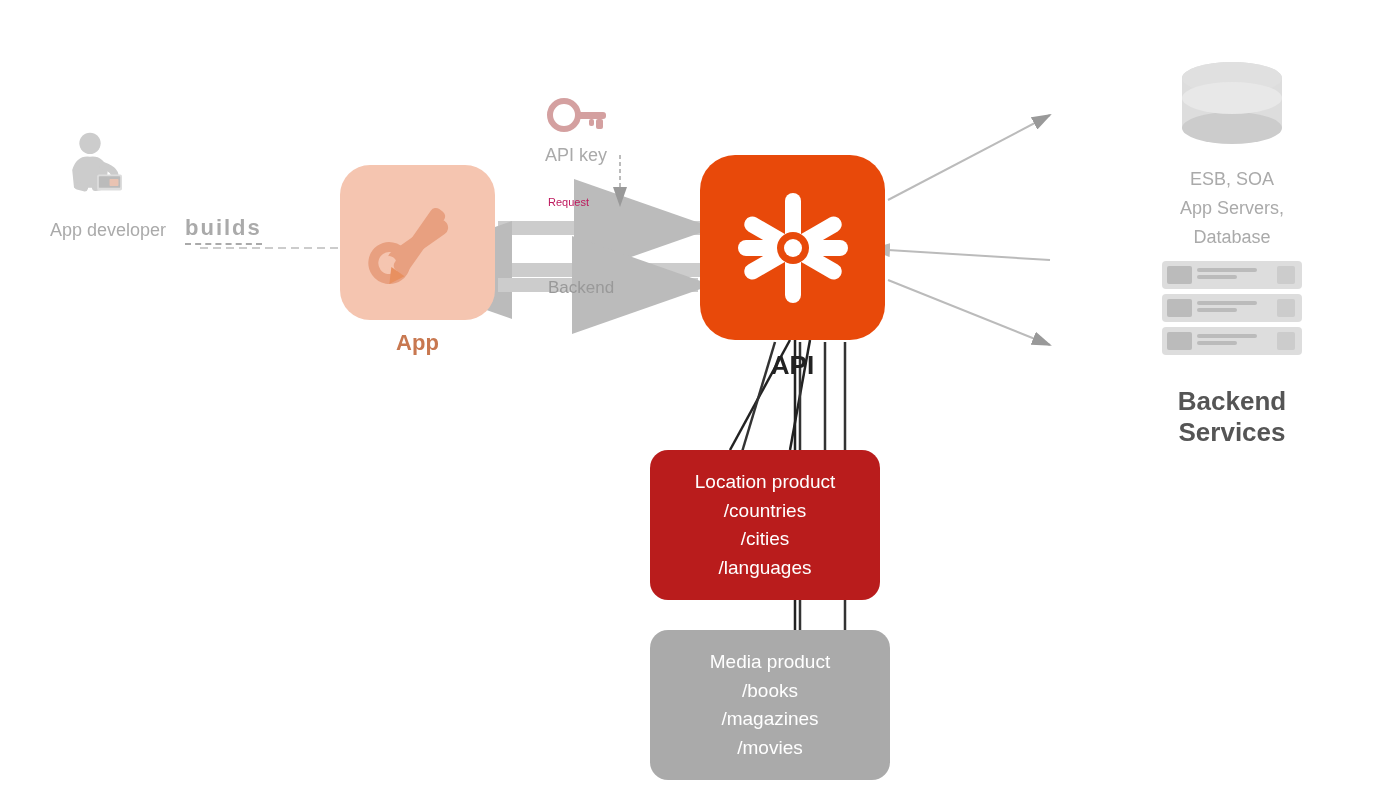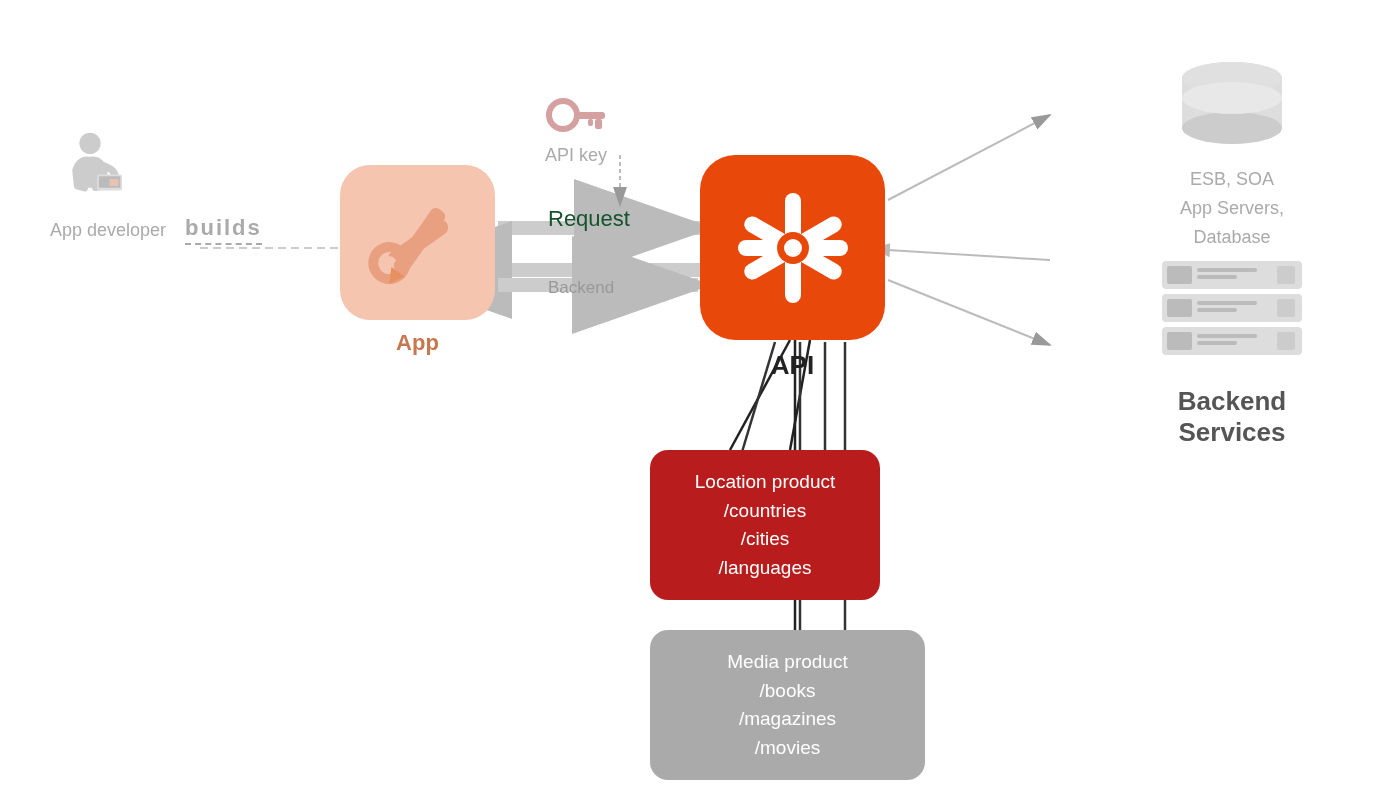--- a/index.html
+++ b/index.html
@@ -108,21 +108,21 @@
       margin-top: 10px;
     }
 
     
     .api-key-container {
       position: absolute;
       left: 545px;
       top: 95px;
       display: flex;
       flex-direction: column;
-      align-items: flex-start;
+      align-items: center;
     }
 
     .api-key-label {
       color: #aaa;
       font-size: 18px;
       margin-top: 5px;
     }
 
     
     .backend-services {
@@ -157,21 +157,21 @@
       font-size: 19px;
       text-align: center;
       line-height: 1.5;
     }
 
     
     .media-box {
       position: absolute;
       left: 650px;
       top: 630px;
-      width: 275px;
+      width: 240px;
       background: #aaa;
       border-radius: 18px;
       padding: 18px 20px;
       color: #fff;
       font-size: 19px;
       text-align: center;
       line-height: 1.5;
     }
 
     
@@ -285,21 +285,21 @@
   <div class="api-key-container">
     <svg width="60" height="45" viewBox="0 0 60 45">
       <circle cx="18" cy="20" r="14" fill="none" stroke="#d4a0a0" stroke-width="6"></circle>
       <rect x="30" y="17" width="30" height="7" rx="3" fill="#d4a0a0"></rect>
       <rect x="50" y="24" width="7" height="10" rx="2" fill="#d4a0a0"></rect>
       <rect x="43" y="24" width="5" height="7" rx="2" fill="#d4a0a0"></rect>
     </svg>
     <span class="api-key-label">API key</span>
   </div>
 
-  <div style="position:absolute; left:548px; top:206px; color:#14532d; font-size:22px;">Request</div>
+  <div style="position:absolute; left:548px; top:196px; color:#be185d; font-size:11px;">Request</div>
 
   <div style="position:absolute; left:548px; top:278px; color:#999; font-size:17px;">Backend</div>
 
   <div class="api-box">
     <div class="api-icon">
       <svg width="140" height="140" viewBox="0 0 140 140">
 
         <g transform="translate(70,70)">
           <rect x="-8" y="-55" width="16" height="110" rx="8" fill="white"></rect>
           <rect x="-55" y="-8" width="110" height="16" rx="8" fill="white"></rect>

